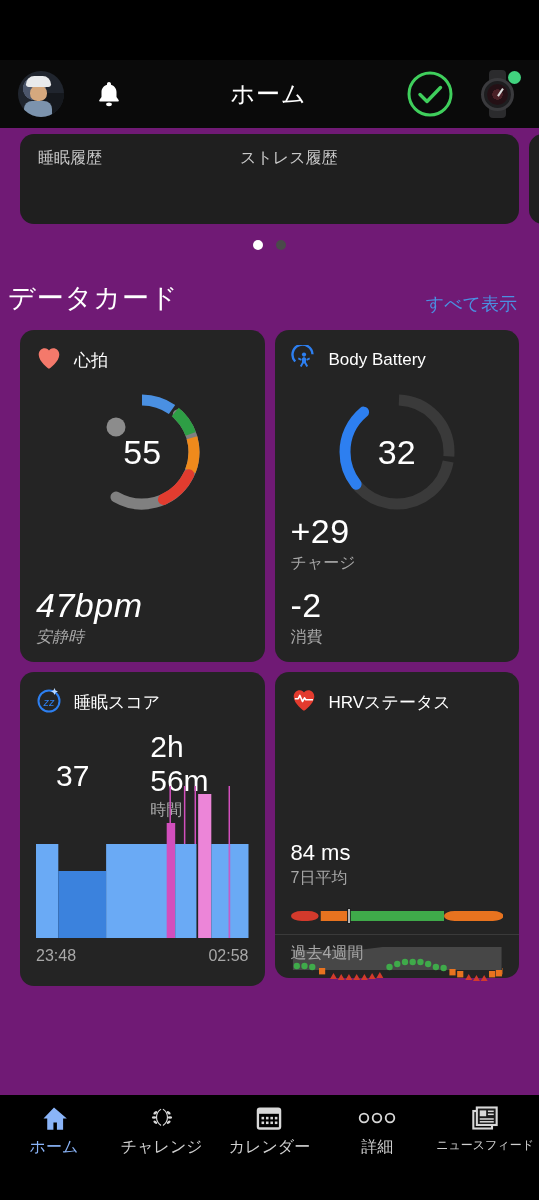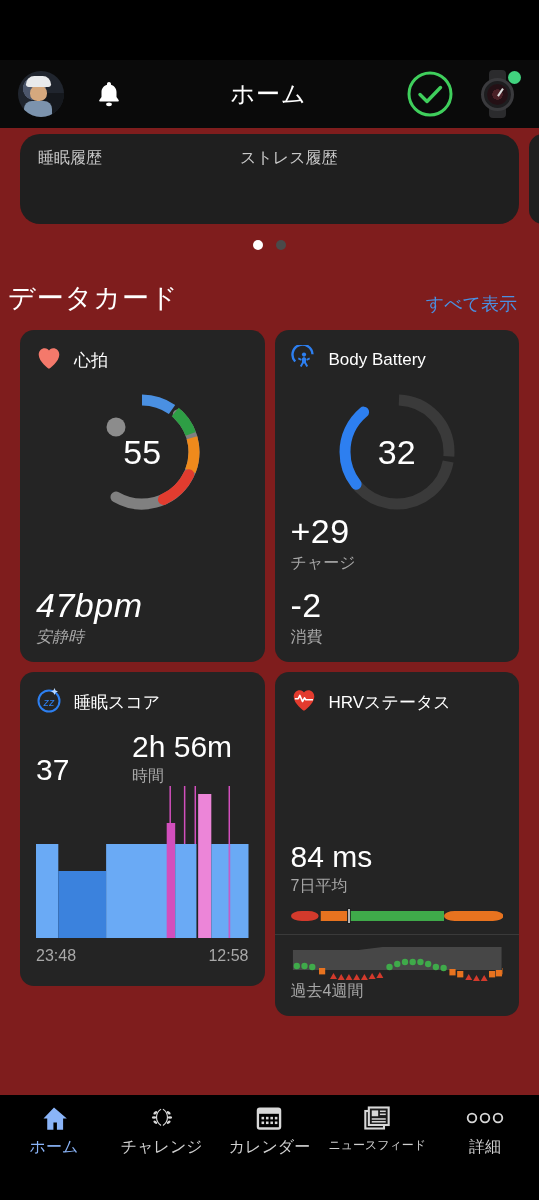--- a/index.html
+++ b/index.html
@@ -2,21 +2,21 @@
 <html><head>
 <meta charset="utf-8">
 <style>
   * { box-sizing: border-box; margin: 0; padding: 0; }
   html, body {
     width: 539px; height: 1200px;
     background: #000000;
     font-family: "Liberation Sans", "DejaVu Sans", sans-serif;
     overflow: hidden;
   }
-  .phone { position: relative; width: 539px; height: 1200px; background: #7f1d1d; }
+  .phone { position: relative; width: 539px; height: 1200px; background: #701a75; }
 
   
   .status-strip { height: 60px; background: #000; }
 
   
   .appbar {
     height: 68px; background: #0a0a0a;
     display: flex; align-items: center;
     padding: 0 18px; gap: 0;
   }
@@ -52,21 +52,21 @@
   .watch .hand { position:absolute; left:22px; top:18px; width:1.5px; height:9px; background:#dcdcdc; transform-origin: 50% 100%; transform: rotate(34deg); }
   .watch .dot { position:absolute; right:0px; top:2px; width:13px; height:13px;
     border-radius:50%; background:#41d27e; }
 
   
   .scroll { position: relative; height: 1200px; }
 
   
   .carousel { padding: 6px 20px 0 20px; position: relative; height: 100px; }
   .carousel-card {
-    background:#1f1f1f; border-radius: 20px; height: 90px; position:relative;
+    background:#1f1f1f; border-radius: 14px; height: 90px; position:relative;
     display:flex; padding: 14px 18px 0 18px;
   }
   .carousel-card .lbl { color:#c9c9c9; font-size:16px; }
   .carousel-card .lbl.two { margin-left: 138px; }
   .carousel-peek {
     position:absolute; right:-12px; top:6px; width:22px; height:90px;
     background:#1f1f1f; border-radius:14px 0 0 14px;
   }
   .dots { display:flex; gap:13px; justify-content:center; align-items:center; height: 34px; }
   .dot { width: 10px; height: 10px; border-radius:50%; background:#4a4a4a; }
@@ -82,52 +82,52 @@
 
   
   .grid { padding: 0 20px; display:grid; grid-template-columns: 1fr 1fr; gap: 10px; }
   .card { background:#242424; border-radius:14px; padding: 16px 16px 14px 16px; position:relative; }
   .card-head { display:flex; align-items:center; gap:12px; height: 28px; }
   .card-title { color:#ffffff; font-size:17px; }
 
   .card-hr { height: 332px; }
   .card-bb { height: 332px; }
   .card-sleep { height: 314px; }
-  .card-hrv { height: 344px; }
+  .card-hrv { height: 306px; }
 
   .gauge-wrap { display:flex; justify-content:center; margin-top: 10px; }
   .gauge { position:relative; width: 136px; height: 136px; }
   .gauge .val {
     position:absolute; inset:0; display:flex; align-items:center; justify-content:center;
     color:#fff; font-size: 34px;
   }
 
   .big-num { color:#ffffff; font-size: 34px; letter-spacing:0.5px; }
   .sub-lbl { color:#a8a8a8; font-size: 16px; margin-top: 2px; }
 
   .hr-foot { position:absolute; left:16px; bottom:14px;font-style:italic; }
   .bb-rows { position:absolute; left:16px; bottom:14px; }
   .bb-rows .r { margin-top: 12px; }
   .bb-rows .r:first-child { margin-top: 0; }
 
   
-  .sleep-nums { display:flex; align-items:flex-end; margin-top: 14px; }
+  .sleep-nums { display:flex; align-items:center; margin-top: 14px; margin-left: 20px; }
   .sleep-score { color:#fff; font-size:30px; width: 96px; }
   .sleep-dur .d { color:#fff; font-size:30px; }
   .sleep-dur .l { color:#a8a8a8; font-size:16px; margin-top:2px; }
   .sleep-chart { position:absolute; left:16px; right:16px; bottom: 48px; height: 152px; }
   .sleep-axis { position:absolute; left:16px; right:16px; bottom: 21px;
     display:flex; justify-content:space-between; color:#a8a8a8; font-size:16px; }
 
   
   .hrv-status { display:flex; align-items:center; gap:14px; margin-top: 22px; }
   .hrv-swatch { width: 30px; height: 30px; background:#e8731f; flex:none; }
   .hrv-statetxt { color:#fff; font-size: 30px; letter-spacing:1px; }
   .hrv-ms { position:absolute; left:16px; top: 168px; }
-  .hrv-ms .n { color:#fff; font-size:30px; }
+  .hrv-ms .n { color:#fff; font-size:22px; }
   .hrv-ms .l { color:#a8a8a8; font-size:16px; margin-top:2px; }
   .hrv-bar { position:absolute; left:16px; right:16px; top: 236px; height: 16px; }
   .hrv-divider { position:absolute; left:0; right:0; top: 262px; height:1px; background:#3a3a3a; }
   .hrv-trend { position:absolute; left:16px; right:16px; top: 272px; height: 48px; }
   .hrv-trend-lbl { position:absolute; left:16px; bottom: 14px; color:#a8a8a8; font-size:16px; }
 
   
   .bottomnav {
     position:absolute; left:0; right:0; bottom:0; height: 105px;
     background:#000; display:flex; align-items:flex-start; padding-top: 8px;
@@ -306,21 +306,21 @@
             <rect x="65.5" y="58" width="10.0" height="94" fill="#6aaaf5"></rect>
 
             <rect x="76.3" y="8" width="6.2" height="144" fill="#ec85d8"></rect>
             <rect x="82.5" y="58" width="17.5" height="94" fill="#6aaaf5"></rect>
             <rect x="90.6" y="58" width="0.8" height="94" fill="#d24fbd" opacity="0.85"></rect>
           </svg>
         </div>
 
         <div class="sleep-axis">
           <span>23:48</span>
-          <span>12:58</span>
+          <span>02:58</span>
         </div>
       </div>
 
       <div class="card card-hrv">
         <div class="card-head">
           <span>
             <svg width="26" height="24" viewBox="0 0 24 22">
               <path fill="#e33b2e" d="M12 21S2.5 14.3 2.5 7.9C2.5 4.5 5 2 8.1 2c2 0 3.3 1.1 3.9 2 .6-.9 1.9-2 3.9-2 3.1 0 5.6 2.5 5.6 5.9C21.5 14.3 12 21 12 21z"></path>
               <path fill="none" stroke="#ffffff" stroke-width="1.5" stroke-linejoin="round" d="M3.5 9.8h3.2l1.5-3 2.4 5.6 1.9-3.4 1.2 1.8h6.6"></path>
             </svg>
@@ -431,38 +431,38 @@
             <rect x="13.2" y="14" width="2.2" height="2.2"></rect>
               <rect x="17" y="14" width="2.2" height="2.2"></rect>
           </g>
         </svg>
       </div>
       <div class="lbl">カレンダー</div>
     </div>
 
     <div class="navitem">
       <div class="ico">
+        <svg width="40" height="16" viewBox="0 0 40 16">
+          <circle cx="7" cy="8" r="4.3" fill="none" stroke="#d8d8d8" stroke-width="1.8"></circle>
+          <circle cx="20" cy="8" r="4.3" fill="none" stroke="#d8d8d8" stroke-width="1.8"></circle>
+          <circle cx="33" cy="8" r="4.3" fill="none" stroke="#d8d8d8" stroke-width="1.8"></circle>
+        </svg>
+      </div>
+      <div class="lbl">詳細</div>
+    </div>
+
+    <div class="navitem">
+      <div class="ico">
         <svg width="28" height="26" viewBox="0 0 24 22">
           <rect x="2" y="5" width="16" height="15" fill="none" stroke="#d8d8d8" stroke-width="1.8"></rect>
           <rect x="5" y="2" width="17" height="15" fill="#1a1a1a" stroke="#d8d8d8" stroke-width="1.8"></rect>
           <rect x="7.5" y="4.5" width="5.5" height="5" fill="#d8d8d8"></rect>
           <rect x="14.5" y="4.6" width="5" height="1.3" fill="#d8d8d8"></rect>
           <rect x="14.5" y="7.2" width="5" height="1.3" fill="#d8d8d8"></rect>
           <rect x="7.5" y="11.2" width="12" height="1.3" fill="#d8d8d8"></rect>
           <rect x="7.5" y="13.6" width="12" height="1.3" fill="#d8d8d8"></rect>
         </svg>
       </div>
       <div class="lbl small">ニュースフィード</div>
     </div>
 
-    <div class="navitem">
-      <div class="ico">
-        <svg width="40" height="16" viewBox="0 0 40 16">
-          <circle cx="7" cy="8" r="4.3" fill="none" stroke="#d8d8d8" stroke-width="1.8"></circle>
-          <circle cx="20" cy="8" r="4.3" fill="none" stroke="#d8d8d8" stroke-width="1.8"></circle>
-          <circle cx="33" cy="8" r="4.3" fill="none" stroke="#d8d8d8" stroke-width="1.8"></circle>
-        </svg>
-      </div>
-      <div class="lbl">詳細</div>
-    </div>
-
   </div>
 </div>
 
 </body></html>

